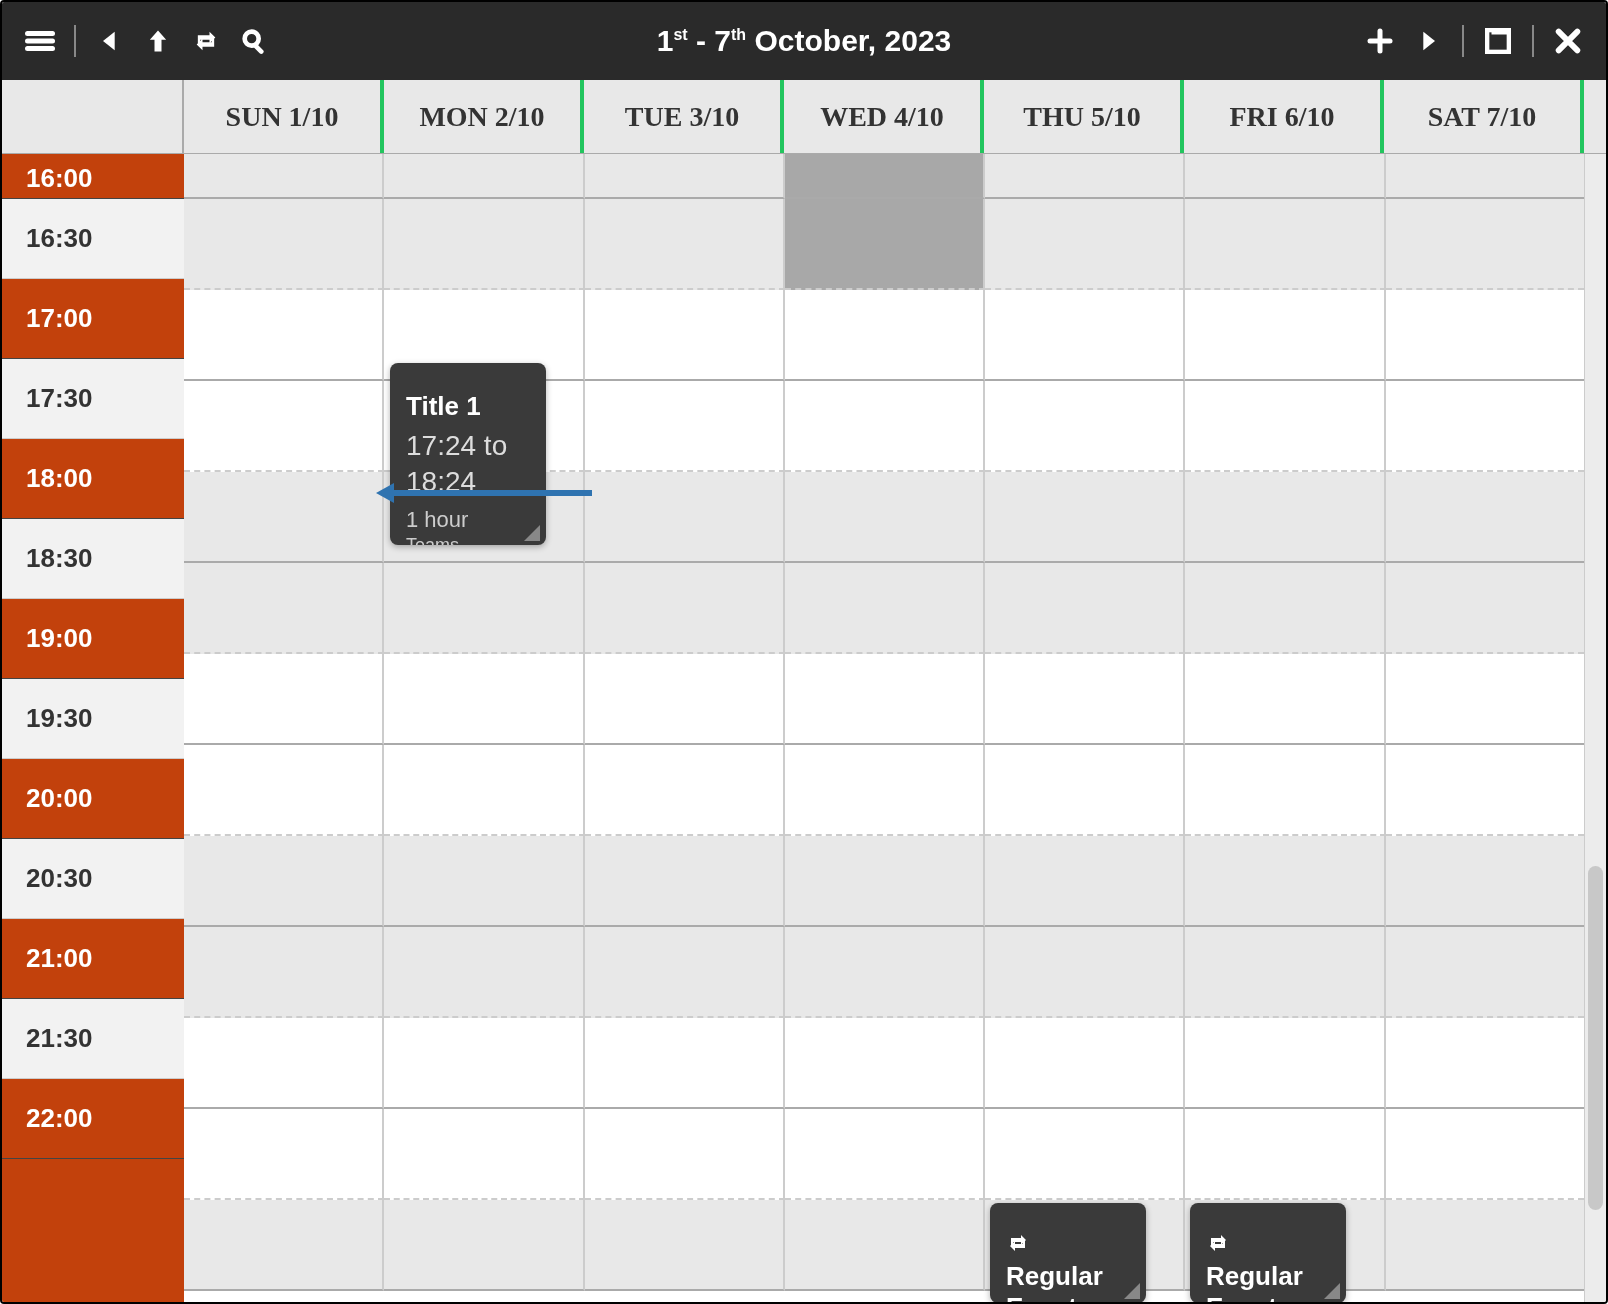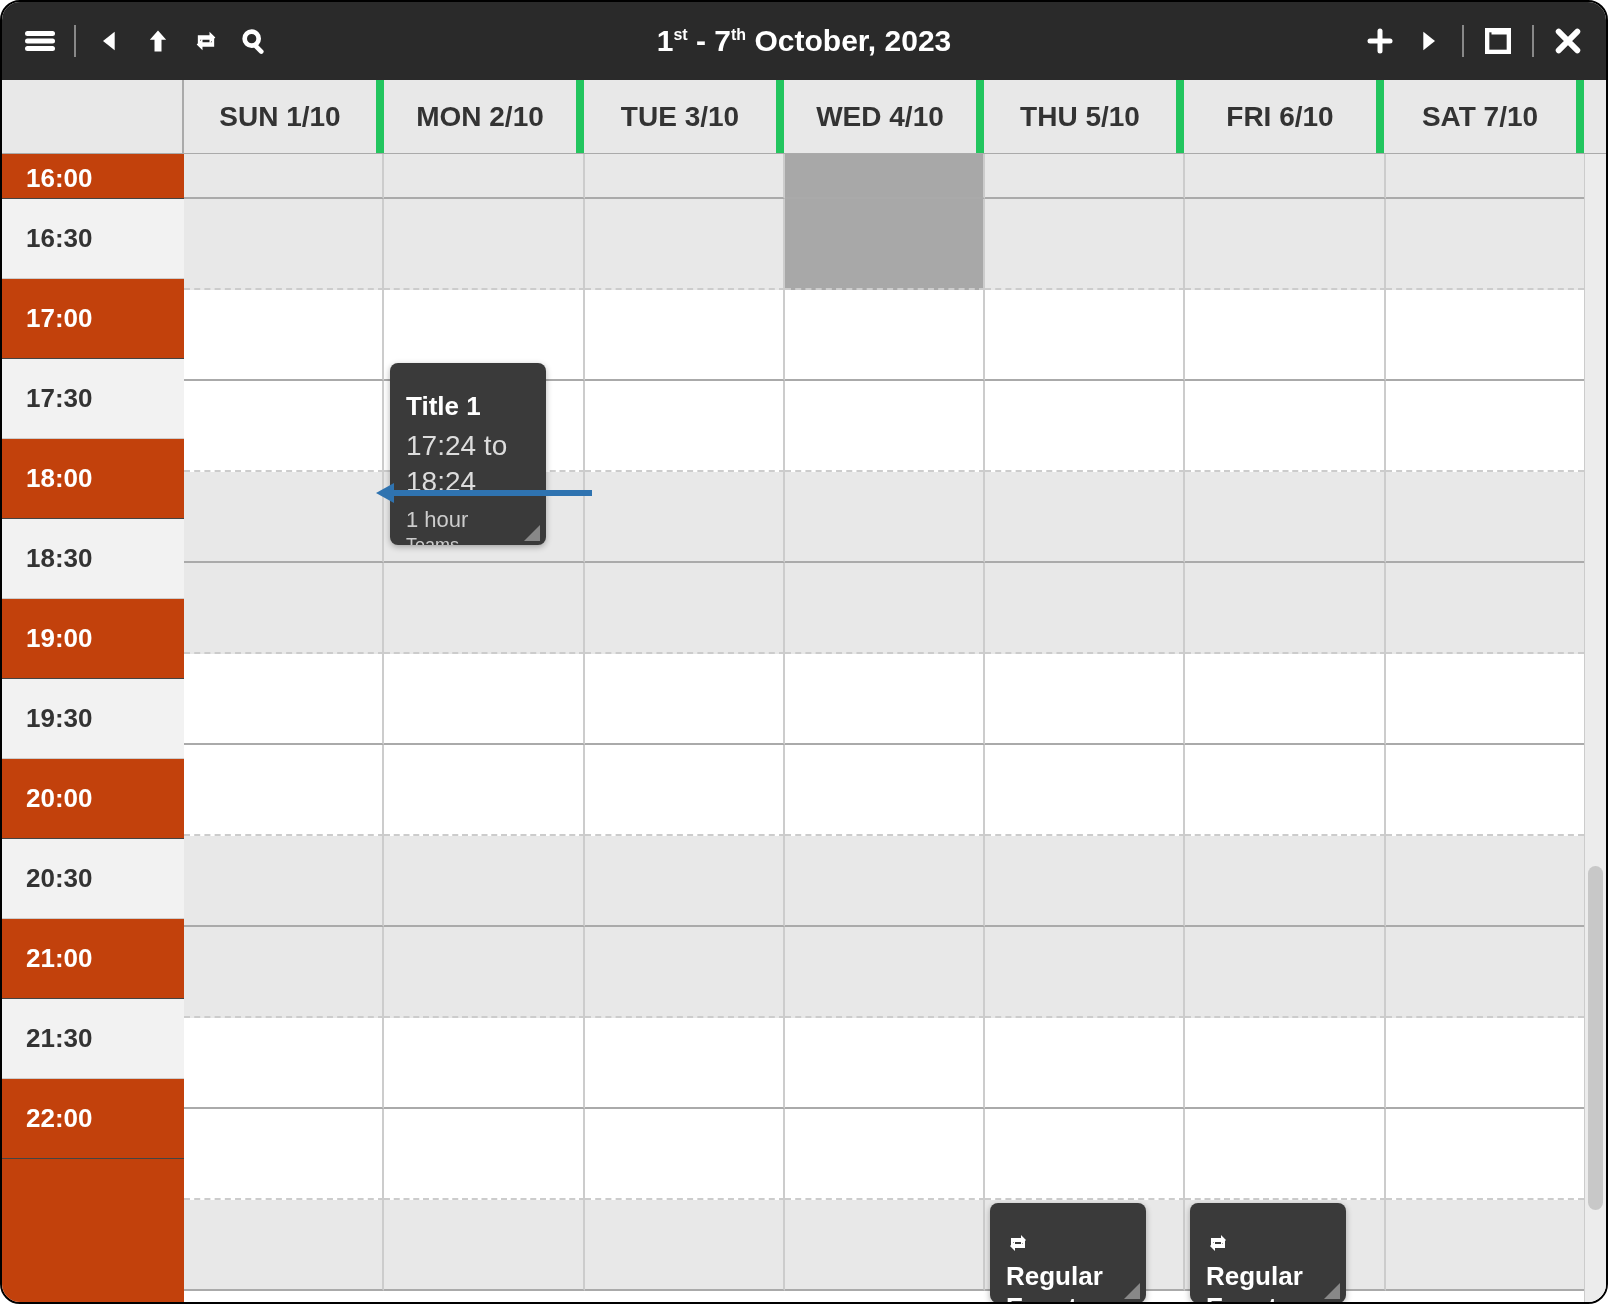--- a/index.html
+++ b/index.html
@@ -1,17 +1,17 @@
 <!DOCTYPE html>
 <html><head>
 <meta charset="utf-8">
 <style>
   * { box-sizing: border-box; margin: 0; padding: 0; }
   html, body { width: 1608px; height: 1304px; font-family: Arial, Helvetica, sans-serif; background: #fff; }
-  .app { width: 100%; height: 100%; display: flex; flex-direction: column; border-radius: 20px; overflow: hidden; border: 2px solid #000; }
+  .app { width: 100%; height: 100%; display: flex; flex-direction: column; border-radius: 4px; overflow: hidden; border: 2px solid #000; }
   
   
   .toolbar {
     background: #2a2a2a;
     height: 78px;
     display: flex;
     align-items: center;
     color: #fff;
     padding: 0 20px;
     position: relative;
@@ -56,22 +56,23 @@
     border-right: 2px solid #aaa;
   }
   .day-header {
     flex: 1;
     display: flex;
     align-items: center;
     justify-content: center;
     font-size: 28px;
     font-weight: bold;
     color: #333;
-    border-right: 8px solid #22c55e;
+    border-right: 4px solid #22c55e;
     background: #e8e8e8;
+    font-family: Liberation Serif, serif;
   }
   .day-header:last-child { border-right: none; }
   .scrollbar-spacer { width: 22px; background: #e8e8e8; }
   
   .grid-scroll {
     flex: 1;
     display: flex;
     overflow: hidden;
     position: relative;
   }

